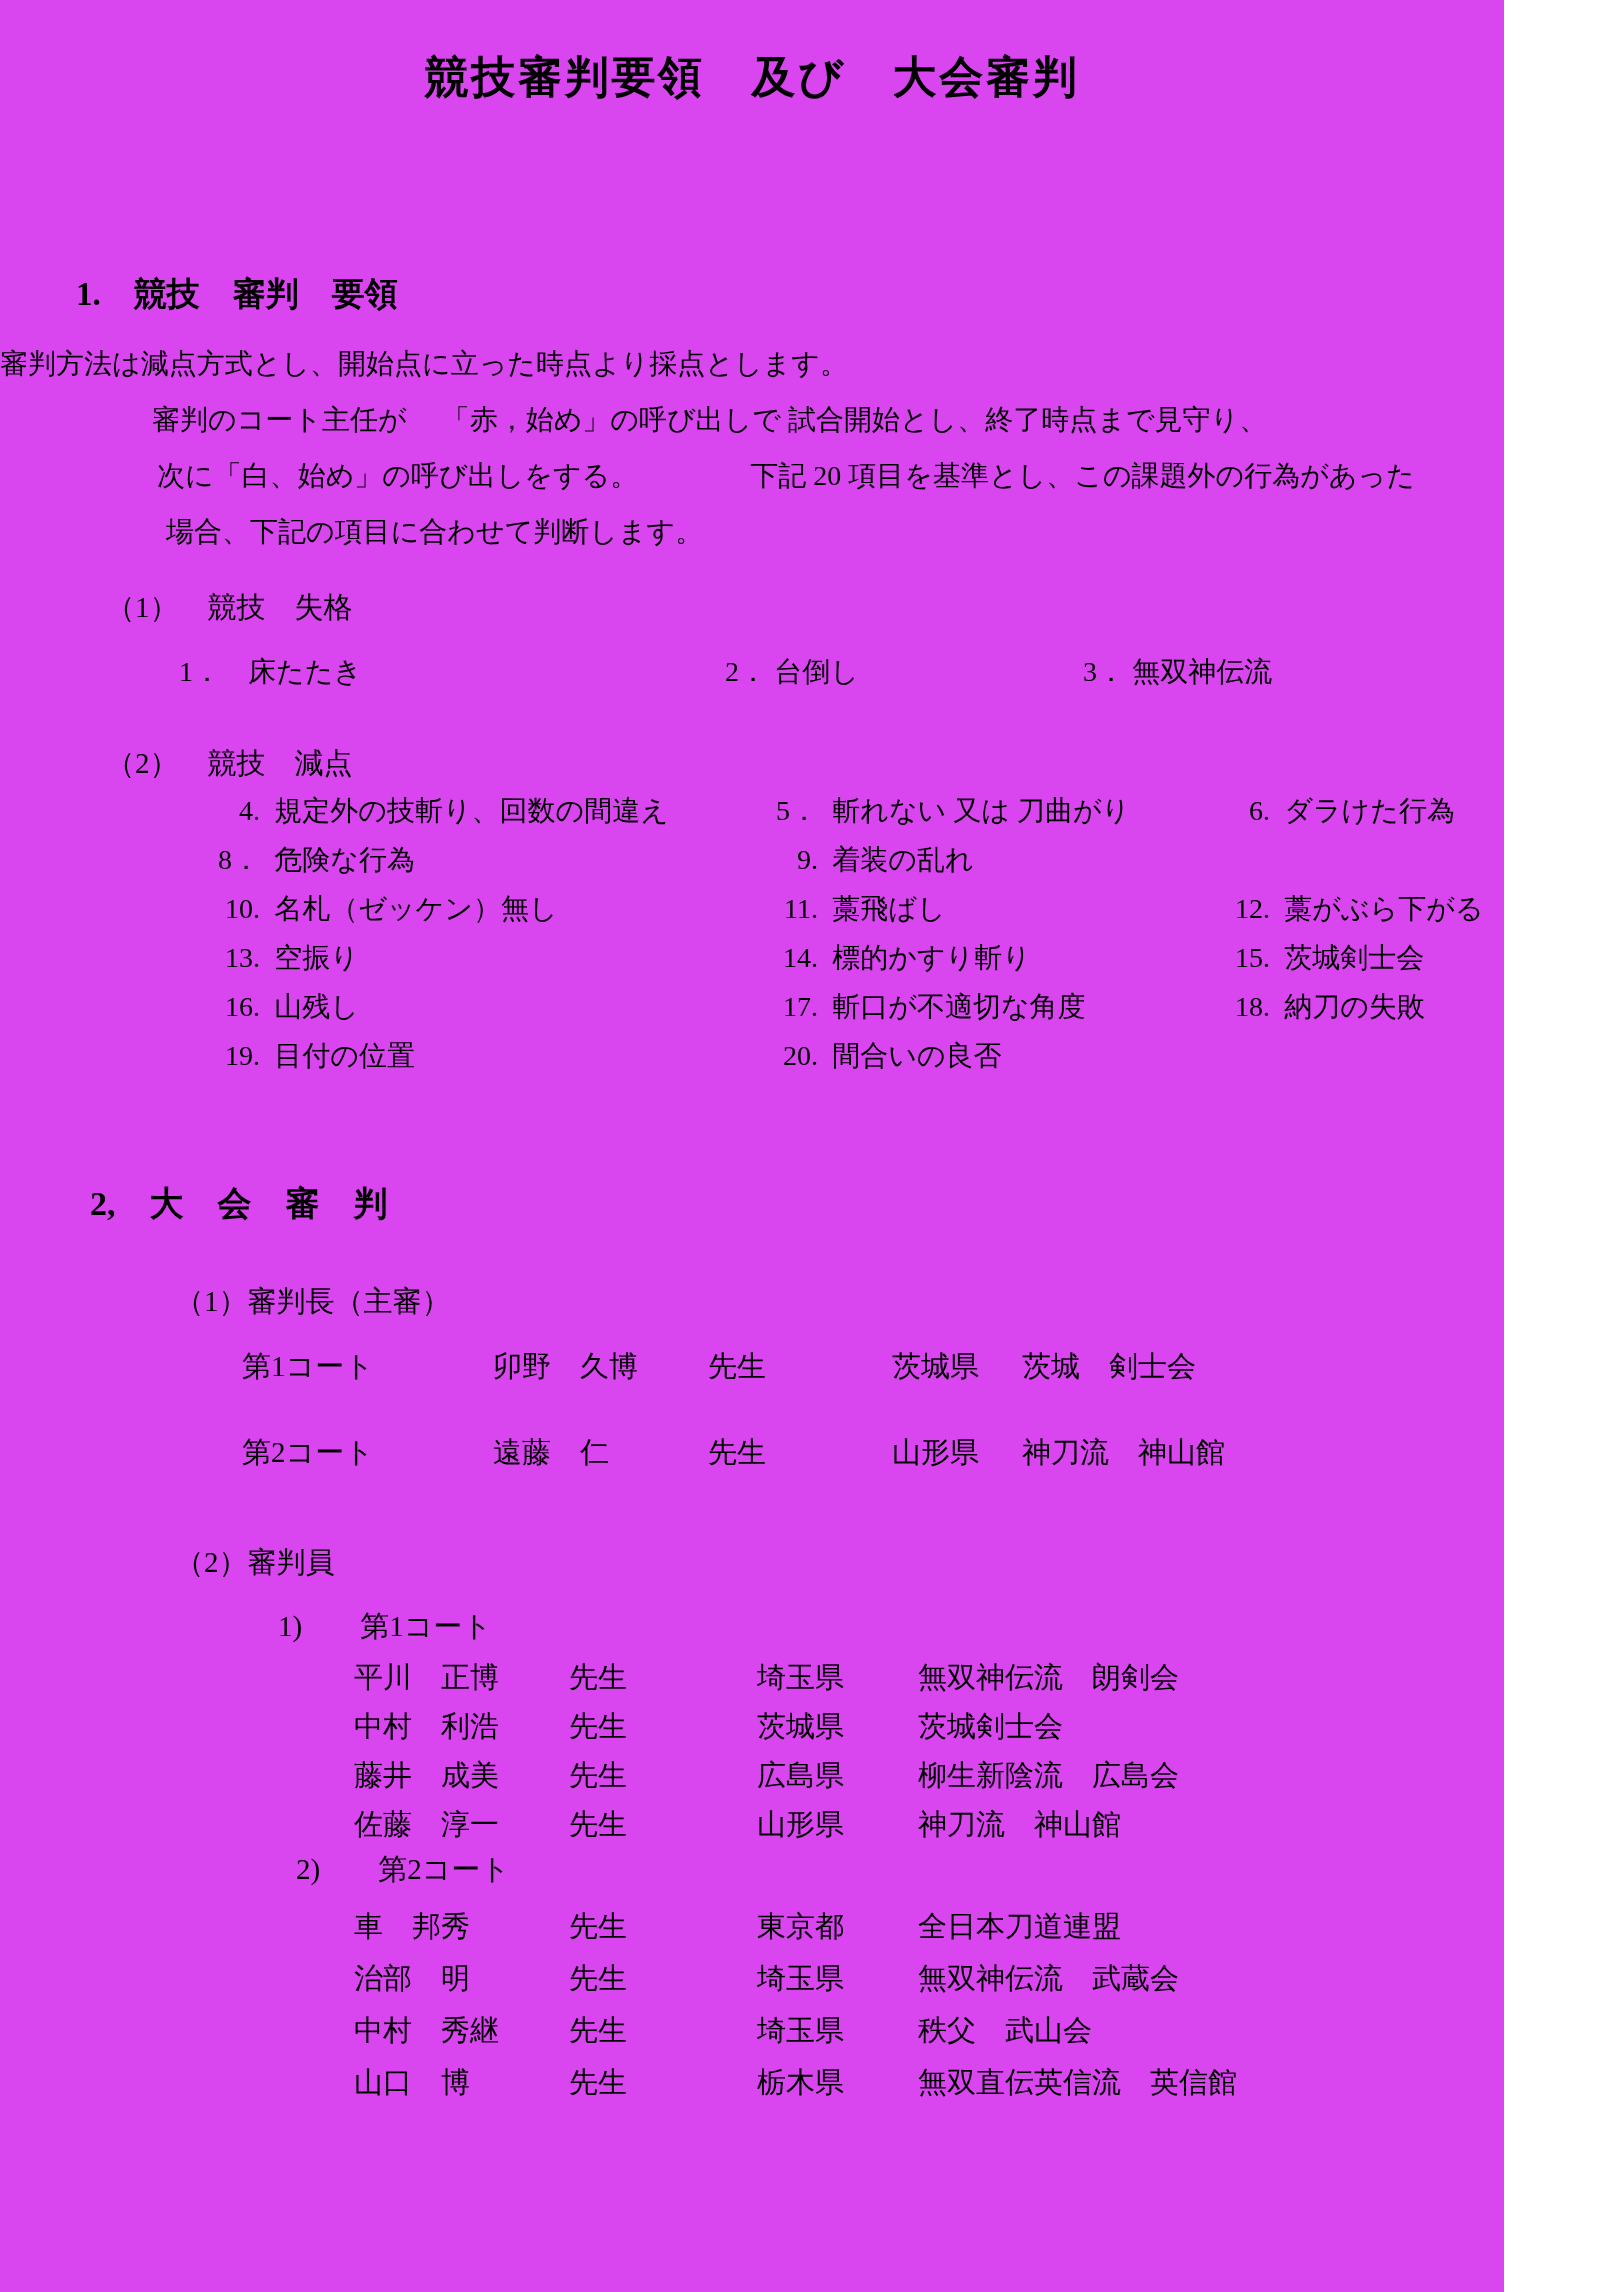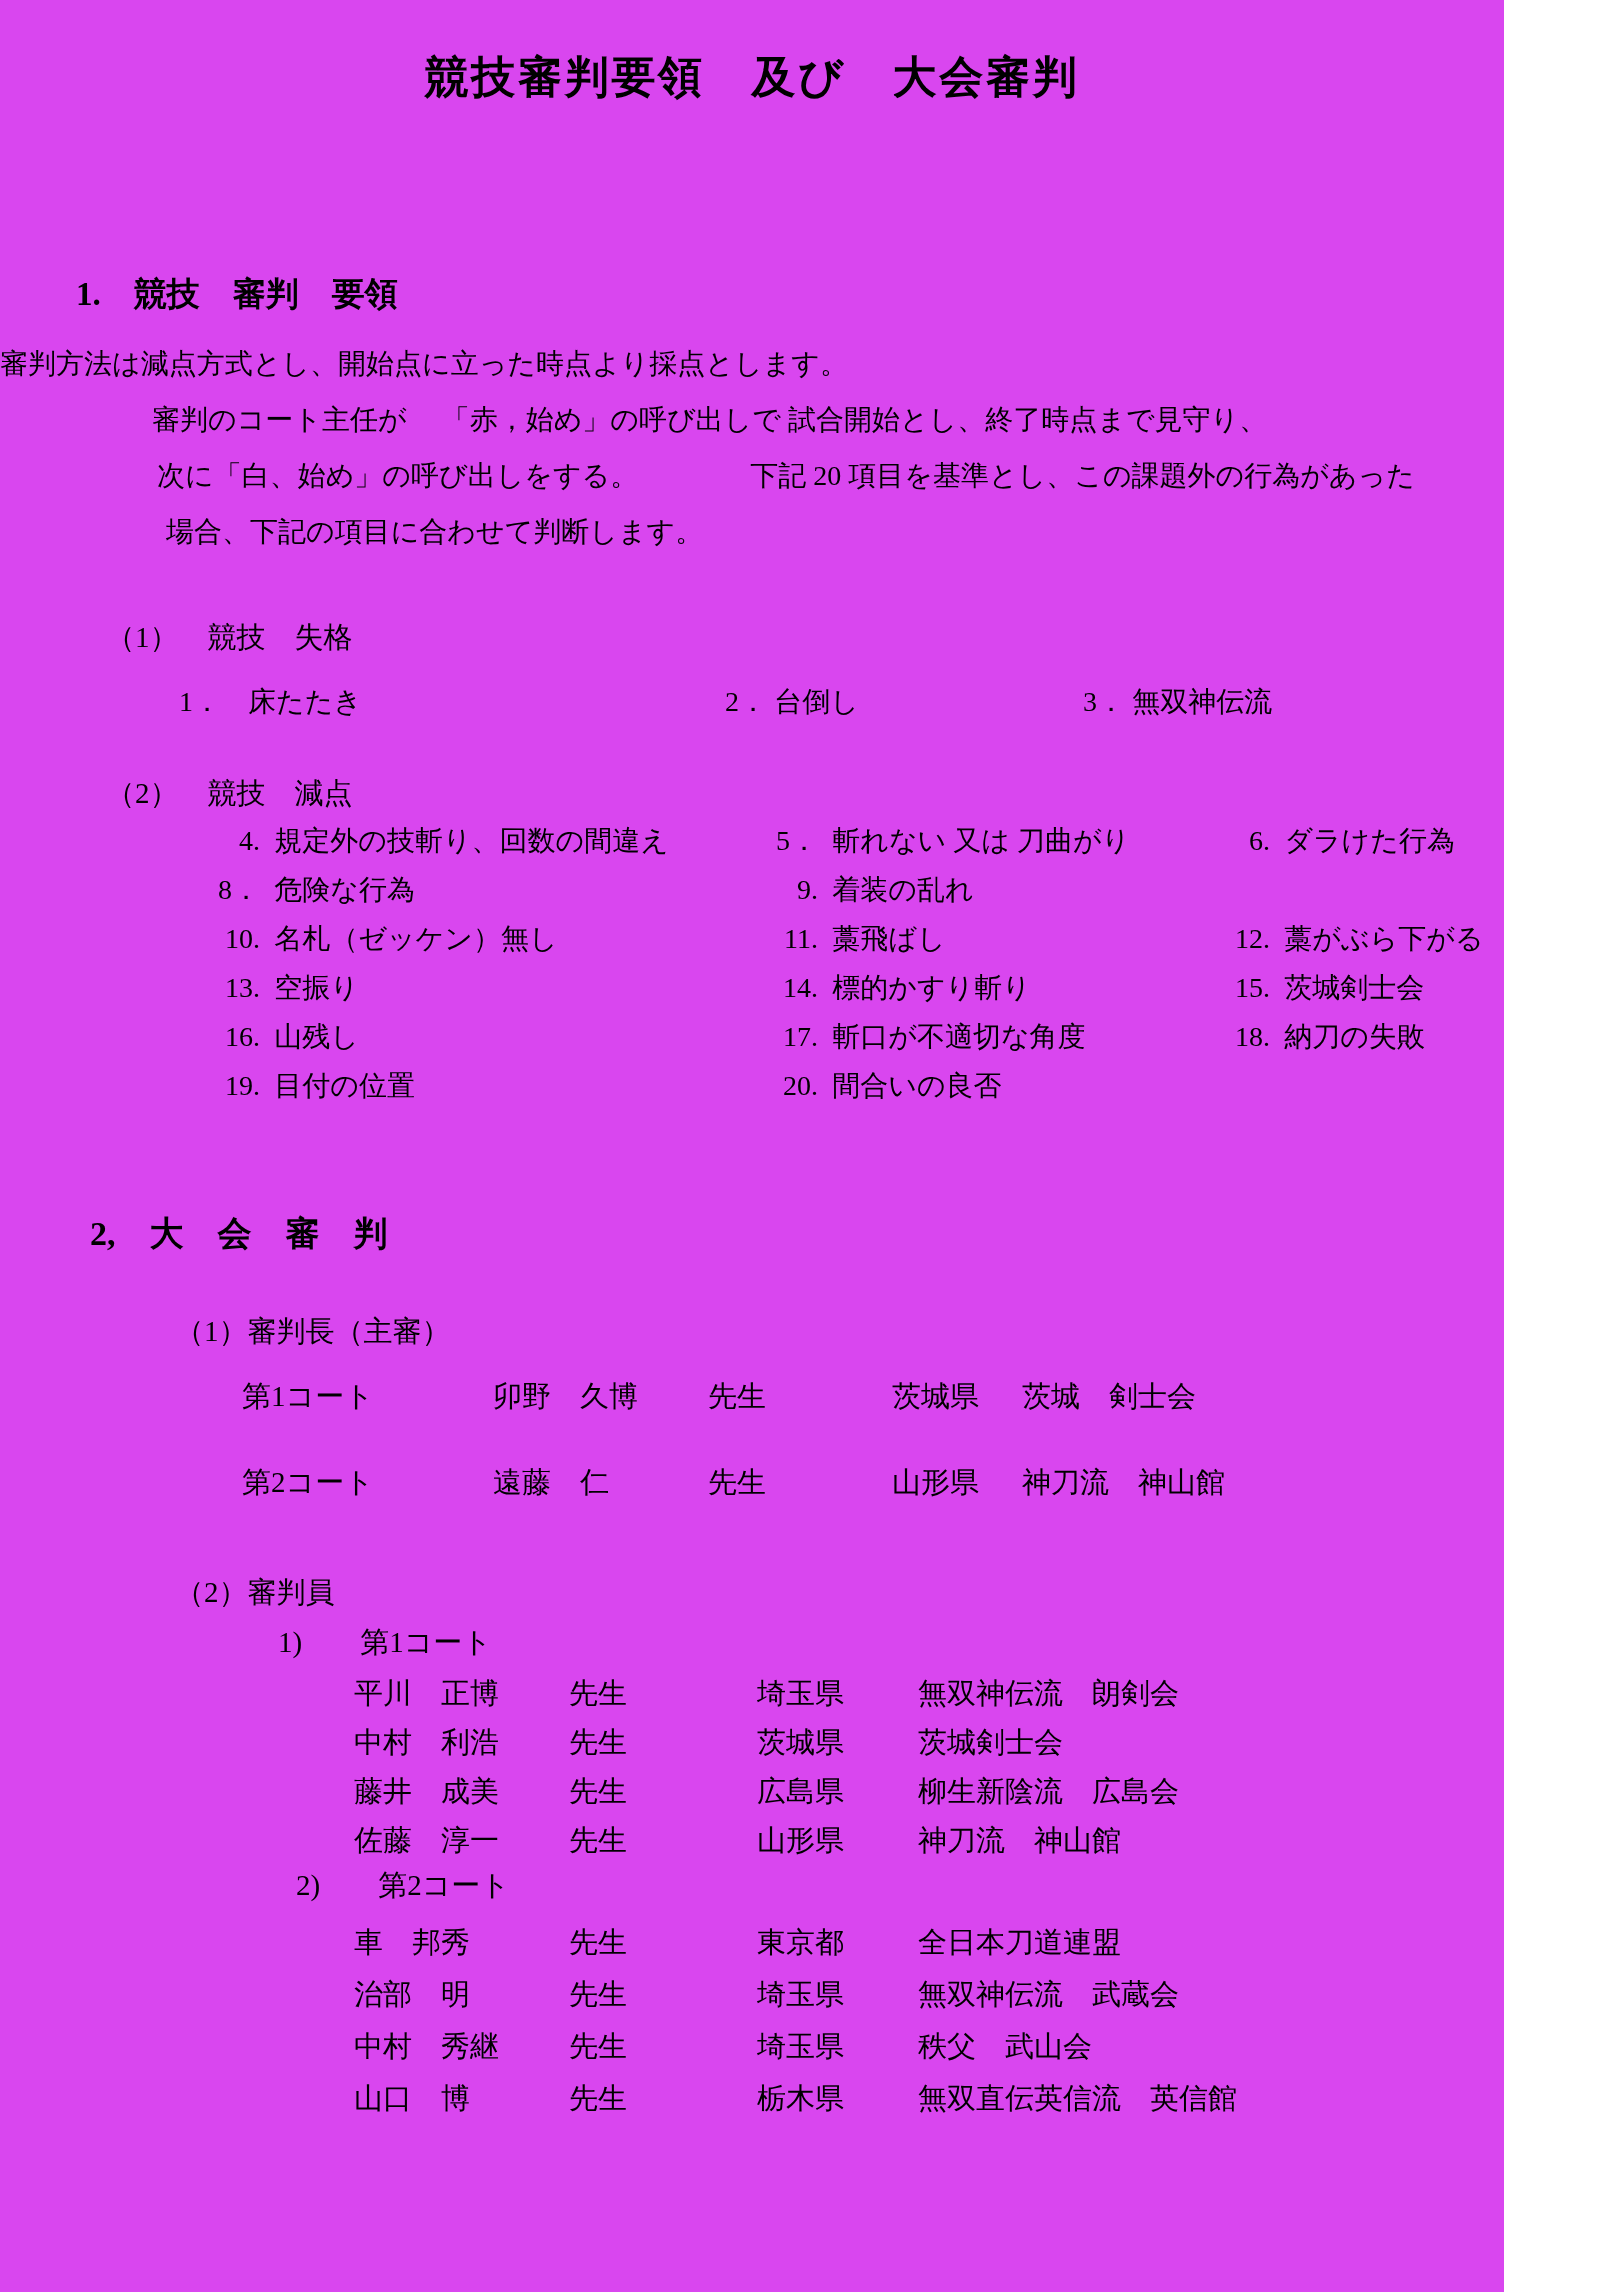--- a/index.html
+++ b/index.html
@@ -37,21 +37,21 @@
   .pline.l1 { margin-top: 21.5px; }
   .pline.l2 { margin-left: 152px; }
   .pline.l3 { margin-left: 157px; }
   .pline.l4 { margin-left: 166px; }
 
   .sub-heading {
     font-size: 29px;
     font-weight: normal;
     line-height: 1.2;
   }
-  .disq-heading { margin-top: 60px; margin-left: 106px; }
+  .disq-heading { margin-top: 30px; margin-left: 106px; }
   .ded-heading  { margin-top: 56px; margin-left: 106px; }
 
   .disq-row {
     margin-top: 29px;
     margin-left: 179px;
     display: grid;
     grid-template-columns: 546px 358px 1fr;
     line-height: 36px;
   }
   .disq-item .num { display: inline-block; }
@@ -84,21 +84,21 @@
     margin-left: 242px;
     display: grid;
     grid-template-columns: 251px 215px 184px 130px 1fr;
     line-height: 36px;
     font-size: 29px;
   }
   .chief-row.r1 { margin-top: 30px; }
   .chief-row.r2 { margin-top: 50px; }
 
   .court-label { font-size: 29px; line-height: 36px; }
-  .court-label.c1 { margin-top: 14px; margin-left: 278px; }
+  .court-label.c1 { margin-top: 28px; margin-left: 278px; }
   .court-label.c2 { margin-top: 1.8px;  margin-left: 296px; }
 
   .judge-row {
     margin-left: 354px;
     display: grid;
     grid-template-columns: 215px 188px 161px 1fr;
     font-size: 29px;
   }
   .court1-rows { margin-top: 9px; }
   .court1-rows .judge-row { line-height: 49px; }

